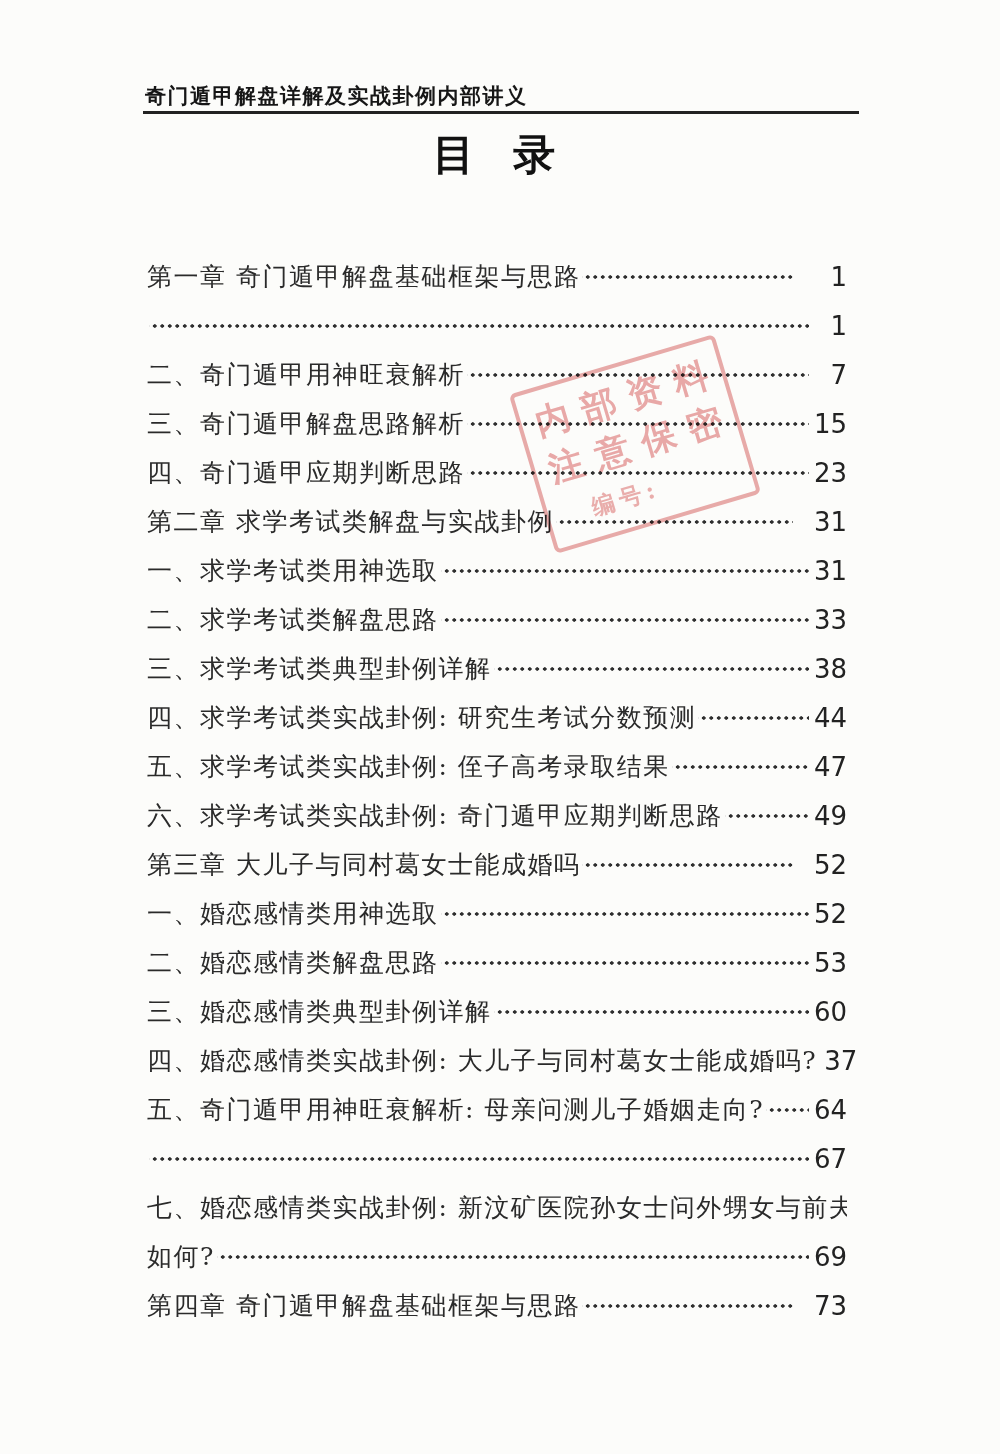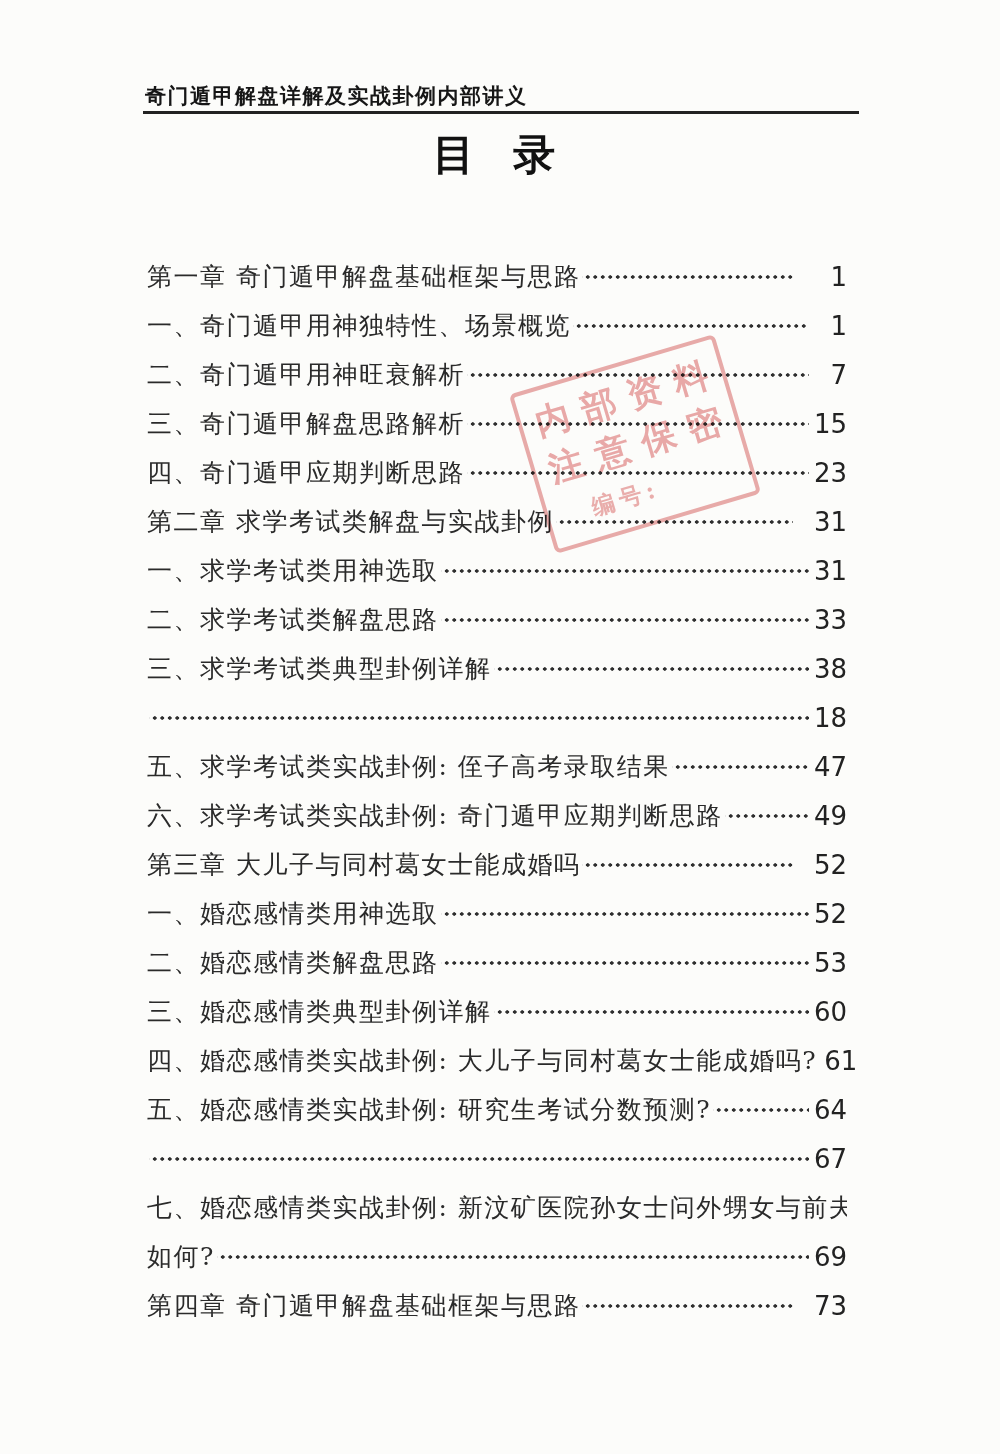--- a/index.html
+++ b/index.html
@@ -81,21 +81,20 @@
 <div class="doc-title">目 录</div>
 
 <div class="toc" id="toc">
   <div class="row chapter">
     <span class="t">第一章 奇门遁甲解盘基础框架与思路</span>
     <span class="leader"></span>
     <span class="page">1</span>
   </div>
 
   <div class="row">
-    <span class="t">一、奇门遁甲用神独特性、场景概览</span>
     <span class="leader"></span>
     <span class="page">1</span>
   </div>
 
   <div class="row">
     <span class="t">二、奇门遁甲用神旺衰解析</span>
     <span class="leader"></span>
     <span class="page">7</span>
   </div>
 
@@ -129,22 +128,23 @@
     <span class="page">33</span>
   </div>
 
   <div class="row">
     <span class="t">三、求学考试类典型卦例详解</span>
     <span class="leader"></span>
     <span class="page">38</span>
   </div>
 
   <div class="row">
-    <span class="leader"></span>
-    <span class="page">18</span>
+    <span class="t">四、求学考试类实战卦例: 研究生考试分数预测</span>
+    <span class="leader"></span>
+    <span class="page">44</span>
   </div>
 
   <div class="row">
     <span class="t">五、求学考试类实战卦例: 侄子高考录取结果</span>
     <span class="leader"></span>
     <span class="page">47</span>
   </div>
 
   <div class="row">
     <span class="t">六、求学考试类实战卦例: 奇门遁甲应期判断思路</span>
@@ -172,25 +172,25 @@
 
   <div class="row">
     <span class="t">三、婚恋感情类典型卦例详解</span>
     <span class="leader"></span>
     <span class="page">60</span>
   </div>
 
   <div class="row">
     <span class="t">四、婚恋感情类实战卦例: 大儿子与同村葛女士能成婚吗? </span>
     <span class="leader"></span>
-    <span class="page">61</span>
-  </div>
-
-  <div class="row">
-    <span class="t">五、婚恋感情类实战卦例: 研究生考试分数预测? </span>
+    <span class="page">37</span>
+  </div>
+
+  <div class="row">
+    <span class="t">五、奇门遁甲用神旺衰解析: 母亲问测儿子婚姻走向? </span>
     <span class="leader"></span>
     <span class="page">64</span>
   </div>
 
   <div class="row">
     <span class="leader"></span>
     <span class="page">67</span>
   </div>
 
   <div class="row nopage">

